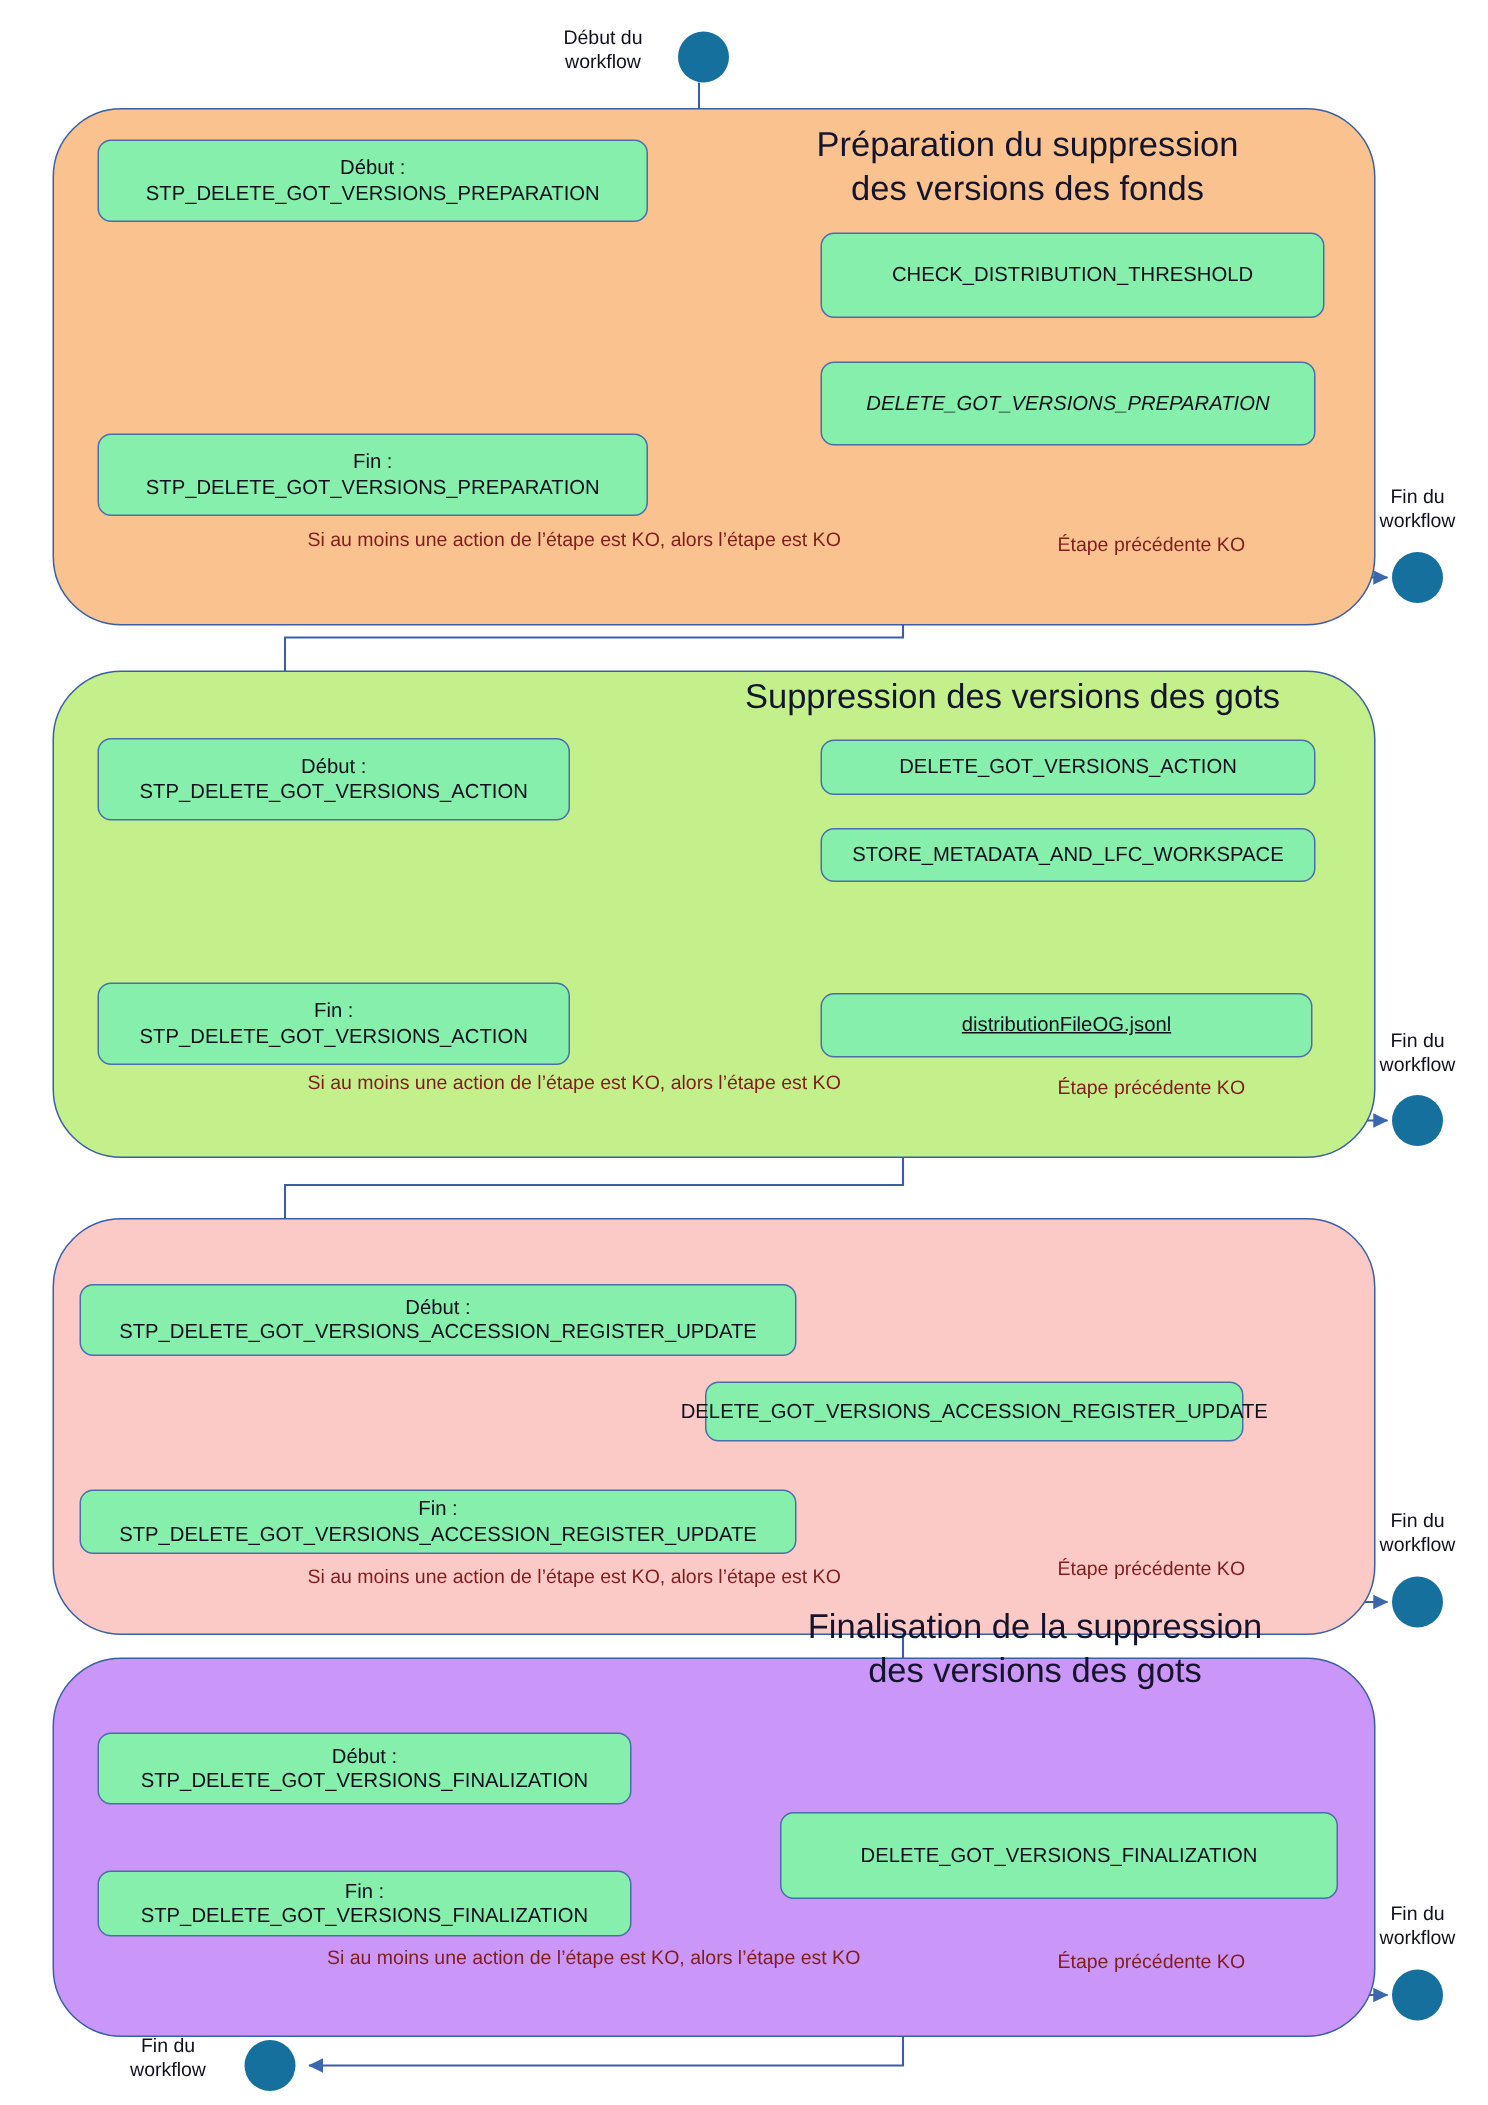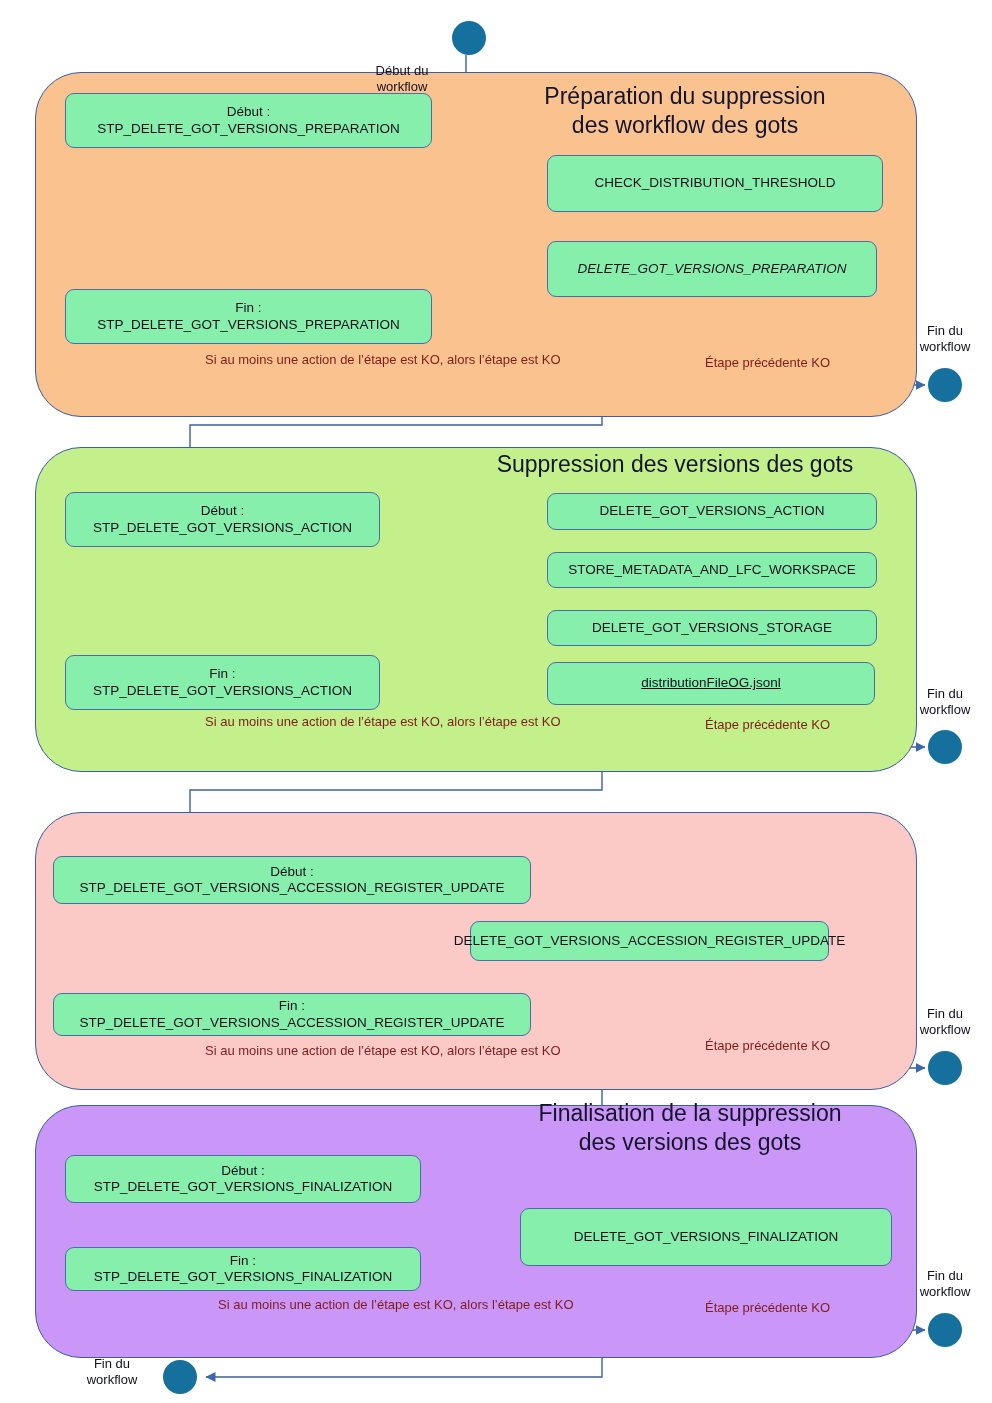--- a/index.html
+++ b/index.html
@@ -134,37 +134,36 @@
       <polygon points="602,1312 629,1330 602,1348 575,1330"></polygon>
     </g>
   </svg>
 
   <div class="swimlane" style="left:35px; top:72px; width:882px; height:345px; background:#f9c28e;"></div>
   <div class="swimlane" style="left:35px; top:447px; width:882px; height:325px; background:#c3f08a;"></div>
   <div class="swimlane" style="left:35px; top:812px; width:882px; height:278px; background:#fbcac6;"></div>
   <div class="swimlane" style="left:35px; top:1105px; width:882px; height:253px; background:#ca96f7;"></div>
 
   <div class="lane-title" style="left:470px; top:82px; width:430px;">Préparation du suppression
-des workflow des gots</div>
+des versions des fonds</div>
   <div class="lane-title" style="left:440px; top:450px; width:470px;">Suppression des versions des gots</div>
-  <div class="lane-title" style="left:470px; top:1099px; width:440px;text-align:center;">Finalisation de la suppression
+  <div class="lane-title" style="left:470px; top:1070px; width:440px;text-align:center;">Finalisation de la suppression
 des versions des gots</div>
 
   <div class="node" style="left:65px; top:93px; width:367px; height:55px;">Début :
 STP_DELETE_GOT_VERSIONS_PREPARATION</div>
   <div class="node" style="left:547px; top:155px; width:336px; height:57px;">CHECK_DISTRIBUTION_THRESHOLD</div>
   <div class="node" style="left:547px; top:241px; width:330px; height:56px;font-style:italic;">DELETE_GOT_VERSIONS_PREPARATION</div>
   <div class="node" style="left:65px; top:289px; width:367px; height:55px;">Fin :
 STP_DELETE_GOT_VERSIONS_PREPARATION</div>
 
   <div class="node" style="left:65px; top:492px; width:315px; height:55px;">Début :
 STP_DELETE_GOT_VERSIONS_ACTION</div>
   <div class="node" style="left:547px; top:493px; width:330px; height:37px;">DELETE_GOT_VERSIONS_ACTION</div>
   <div class="node" style="left:547px; top:552px; width:330px; height:36px;text-align:center;">STORE_METADATA_AND_LFC_WORKSPACE</div>
-  <div class="node" style="left:547px; top:610px; width:330px; height:36px;">DELETE_GOT_VERSIONS_STORAGE</div>
   <div class="node" style="left:547px; top:662px; width:328px; height:43px;text-decoration:underline;">distributionFileOG.jsonl</div>
   <div class="node" style="left:65px; top:655px; width:315px; height:55px;">Fin :
 STP_DELETE_GOT_VERSIONS_ACTION</div>
 
   <div class="node" style="left:53px; top:856px; width:478px; height:48px;">Début :
 STP_DELETE_GOT_VERSIONS_ACCESSION_REGISTER_UPDATE</div>
   <div class="node" style="left:470px; top:921px; width:359px; height:40px;">DELETE_GOT_VERSIONS_ACCESSION_REGISTER_UPDATE</div>
   <div class="node" style="left:53px; top:993px; width:478px; height:43px;">Fin :
 STP_DELETE_GOT_VERSIONS_ACCESSION_REGISTER_UPDATE</div>
 
@@ -180,21 +179,21 @@
   <div class="edge-label" style="left:205px; top:714px;">Si au moins une action de l’étape est KO, alors l’étape est KO</div>
   <div class="edge-label" style="left:705px; top:717px;">Étape précédente KO</div>
 
   <div class="edge-label" style="left:205px; top:1043px;">Si au moins une action de l’étape est KO, alors l’étape est KO</div>
   <div class="edge-label" style="left:705px; top:1038px;">Étape précédente KO</div>
 
   <div class="edge-label" style="left:218px; top:1297px;">Si au moins une action de l’étape est KO, alors l’étape est KO</div>
   <div class="edge-label" style="left:705px; top:1300px;">Étape précédente KO</div>
 
   <div class="endpoint" style="left:452px; top:21px; width:34px; height:34px;"></div>
-  <div class="endpoint-label" style="left:358px; top:17px; width:88px;margin-top:46px;">Début du
+  <div class="endpoint-label" style="left:358px; top:17px; width:88px;">Début du
 workflow</div>
 
   <div class="endpoint" style="left:928px; top:368px; width:34px; height:34px;"></div>
   <div class="endpoint-label" style="left:901px; top:323px; width:88px;">Fin du
 workflow</div>
 
   <div class="endpoint" style="left:928px; top:730px; width:34px; height:34px;"></div>
   <div class="endpoint-label" style="left:901px; top:686px; width:88px;">Fin du
 workflow</div>
 

